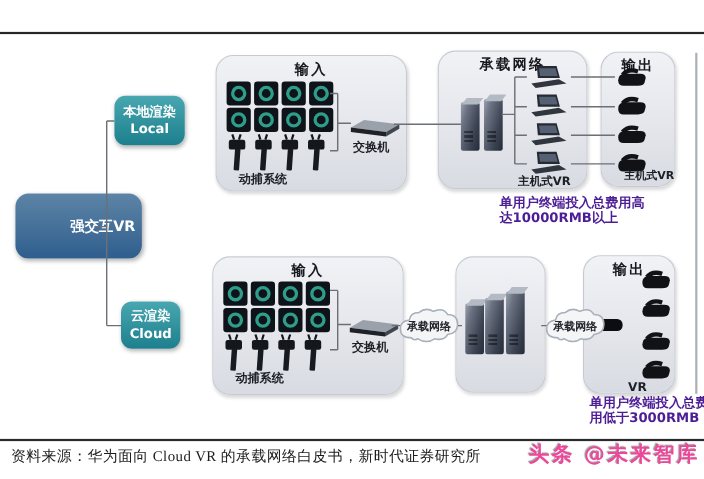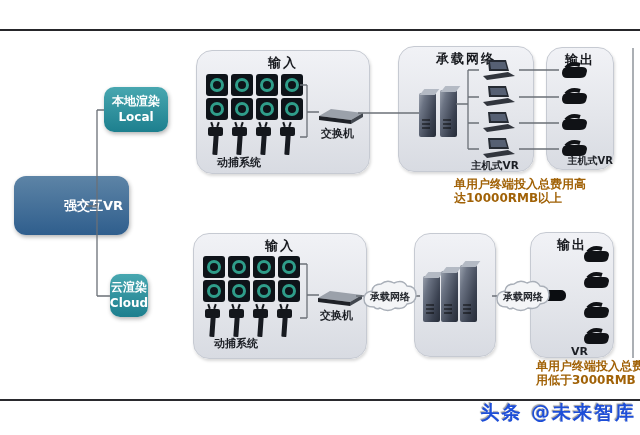--- a/index.html
+++ b/index.html
@@ -8,35 +8,35 @@
 
   
   .hdr{position:absolute;left:10px;top:5px;display:flex;gap:24px;align-items:baseline;
        font-family:"Liberation Serif",serif;font-weight:bold;font-size:16px;color:#1b1b8e;}
   .hdr-rule{position:absolute;left:0;top:29px;width:640px;height:2px;background:#26262a;}
 
   
   .ftr-rule{position:absolute;left:0;top:399px;width:640px;height:2px;background:#2a2a2e;}
   .src{position:absolute;left:10px;top:406px;font-family:"Liberation Serif",serif;
        font-size:13.5px;color:#1c1c1c;letter-spacing:.4px;}
-  .wm{position:absolute;right:4px;top:400px;font-size:19px;font-weight:bold;color:#1d4ed8;
+  .wm{position:absolute;right:4px;top:400px;font-size:19px;font-weight:bold;color:#ec4899;
       letter-spacing:2px;text-shadow:1px 1px 0 #ffffff,-1px -1px 1px #9d9d9d;}
 
   
   .panel{position:absolute;background:linear-gradient(180deg,#f1f2f6 0%,#e4e6eb 55%,#d8dbe2 100%);
          border:1px solid #c6cad2;border-radius:16px;box-shadow:1px 2px 3px rgba(0,0,0,.15);z-index:1;}
   .ptitle{position:absolute;top:3px;left:0;right:0;text-align:center;font-weight:bold;
           font-size:13px;color:#16181d;letter-spacing:2px;}
   .node{position:absolute;border-radius:10px;color:#fff;font-weight:bold;display:flex;
         flex-direction:column;align-items:center;justify-content:center;text-align:right;
         box-shadow:1px 2px 4px rgba(0,0,0,.3);z-index:1;}
   .node-root{background:linear-gradient(180deg,#5d84a6,#2f5e8d);font-size:13px;border-radius:12px;padding-left:44px;}
   .node-teal{background:linear-gradient(180deg,#48a7b0,#1d7f8e);font-size:12px;line-height:1.3;}
   .lbl{position:absolute;font-weight:bold;color:#1c1f25;font-size:11px;line-height:1.2;z-index:2;}
-  .cost{position:absolute;color:#a16207;font-weight:bold;font-size:12px;line-height:1.2;z-index:3;}
+  .cost{position:absolute;color:#4c1d95;font-weight:bold;font-size:12px;line-height:1.2;z-index:3;}
 
   
   .cam-grid{position:absolute;display:grid;grid-template-columns:repeat(4,22px);gap:2px 3px;z-index:2;}
   .cam{width:22px;height:22px;background:#0e1319;border-radius:3px;position:relative;}
   .cam::after{content:"";position:absolute;left:4px;top:4px;width:8px;height:8px;
               border:3px solid #2f9d8a;border-radius:50%;}
 
   
   .mocap-row{position:absolute;display:flex;gap:9px;z-index:2;}
   .mocap{position:relative;width:15px;height:34px;}
@@ -97,21 +97,21 @@
     </g>
   </svg>
 
   <div class="node node-root" style="left:14px;top:176px;width:71px;height:59px;">
     <span>强交互VR</span>
   </div>
   <div class="node node-teal" style="left:104px;top:87px;width:64px;height:45px;">
     <span>本地渲染</span>
     <span>Local</span>
   </div>
-  <div class="node node-teal" style="left:110px;top:274px;width:38px;height:43px;">
+  <div class="node node-teal" style="left:110px;top:274px;width:54px;height:43px;">
     <span>云渲染</span>
     <span>Cloud</span>
   </div>
 
   <div class="panel" style="left:196px;top:50px;width:172px;height:122px;">
     <div class="ptitle">输入</div>
     <div class="cam-grid" style="left:9px;top:23px;">
       <div class="cam"></div>
       <div class="cam"></div>
       <div class="cam"></div>
@@ -303,15 +303,16 @@
           <path d="M7 7 Q12 1 21 4" stroke="#101216" stroke-width="4" fill="none"></path>
           <path d="M3 12 Q3 6 9 6 L23 6 Q28 6 28 10 L27 14 Q26 17 21 17 L8 17 Q3 17 3 12 Z" fill="#101216"></path>
         </svg>
     </div>
     <div class="lbl" style="left:40px;top:112px;">VR</div>
   </div>
 
   <div class="cost" style="left:536px;top:359px;width:116px;">单用户终端投入总费用低于3000RMB</div>
 
   <div class="ftr-rule"></div>
+  <div class="src">资料来源：华为面向 Cloud VR 的承载网络白皮书，新时代证券研究所</div>
   <div class="wm">头条 @未来智库</div>
 
 </div>
 
 </body></html>

